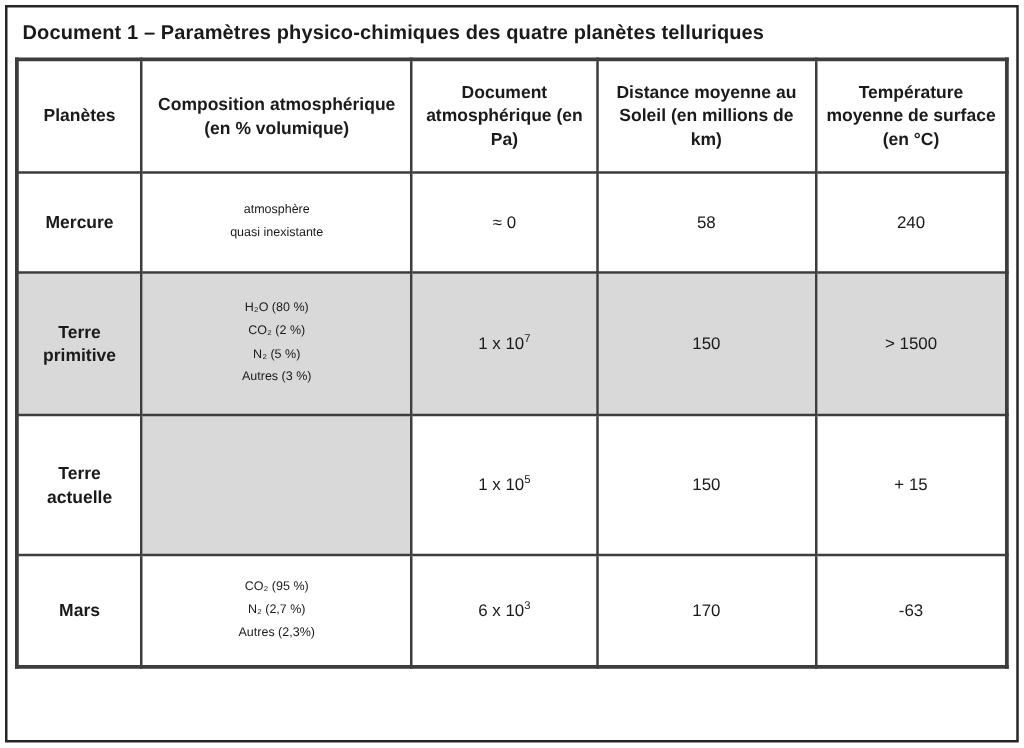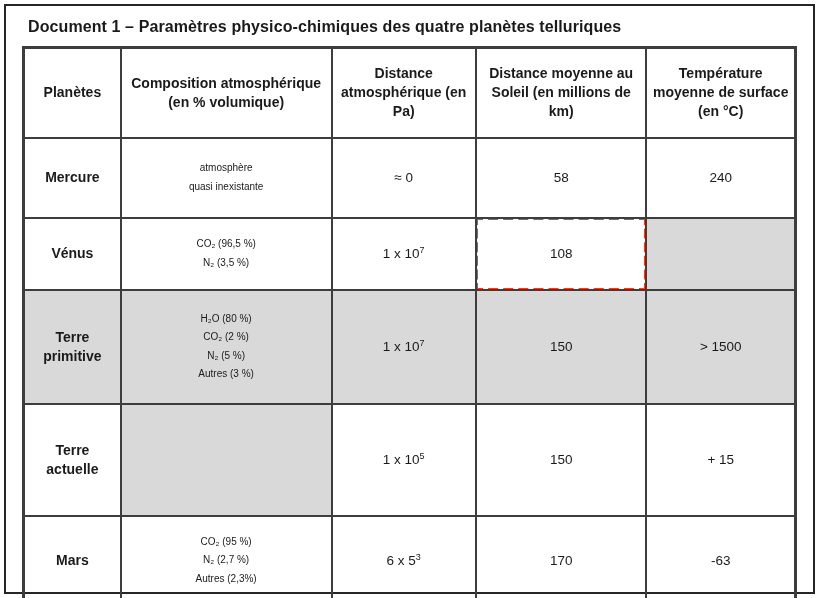--- a/index.html
+++ b/index.html
@@ -14,21 +14,21 @@
   .page{
     position:relative;
     width:819px;height:598px;
     box-sizing:border-box;
     background:#ffffff;
   }
   .frame{
     position:absolute;inset:4px;
     border:2px solid var(--frame-dark);
     box-sizing:border-box;
-    padding:0 16px;
+    padding:0 6px;
   }
   .doc-title{
     font-size:16px;
     font-weight:bold;
     padding:12px 6px 10px 6px;
     letter-spacing:.1px;
     white-space:nowrap;
   }
   table.planets{
     width:100%;
@@ -91,49 +91,36 @@
           <col class="col-comp">
           <col class="col-press">
           <col class="col-dist">
           <col class="col-temp">
       </colgroup>
 
       <tbody>
           <tr class="r-header">
         <th class="header-planet">Planètes</th>
         <th class="header-cell">Composition atmosphérique (en % volumique)</th>
-        <th class="header-cell">Distance atmosphérique (en Pa)</th>
+        <th class="header-cell">Document atmosphérique (en Pa)</th>
         <th class="header-cell">Distance moyenne au Soleil (en millions de km)</th>
         <th class="header-cell">Température moyenne de surface (en °C)</th>
       </tr>
 
       <tr class="r-mercure">
         <th>Mercure</th>
         <td>
           <div class="comp-line">atmosphère</div>
           <div class="comp-line">quasi inexistante</div>
         </td>
         <td class="value pressure"><span>≈ 0</span><sup></sup></td>
         <td class="value">58</td>
         <td class="value">240</td>
       </tr>
 
-      <tr class="r-venus">
-        <th>Vénus</th>
-        <td>
-          <div class="comp-line">CO₂ (96,5 %)</div>
-          <div class="comp-line">N₂ (3,5 %)</div>
-        </td>
-        <td class="value pressure"><span>1 x 10</span><sup>7</sup></td>
-        <td class="value cell-rel">
-          <div class="dash-box"></div>
-          <span>108</span>
-        </td>
-        <td class="value shaded"></td>
-      </tr>
 
       <tr class="r-terre-primitive">
         <th class="shaded">Terre primitive</th>
         <td class="shaded">
           <div class="comp-line">H₂O (80 %)</div>
           <div class="comp-line">CO₂ (2 %)</div>
           <div class="comp-line">N₂ (5 %)</div>
           <div class="comp-line">Autres (3 %)</div>
         </td>
         <td class="value pressure shaded"><span>1 x 10</span><sup>7</sup></td>
@@ -149,21 +136,21 @@
         <td class="value">+ 15</td>
       </tr>
 
       <tr class="r-mars">
         <th>Mars</th>
         <td>
           <div class="comp-line">CO₂ (95 %)</div>
           <div class="comp-line">N₂ (2,7 %)</div>
           <div class="comp-line">Autres (2,3%)</div>
         </td>
-        <td class="value pressure"><span>6 x 5</span><sup>3</sup></td>
+        <td class="value pressure"><span>6 x 10</span><sup>3</sup></td>
         <td class="value">170</td>
         <td class="value">-63</td>
       </tr>
 
     </tbody>
       </table>
   </div>
 </div>
 
 </body></html>

